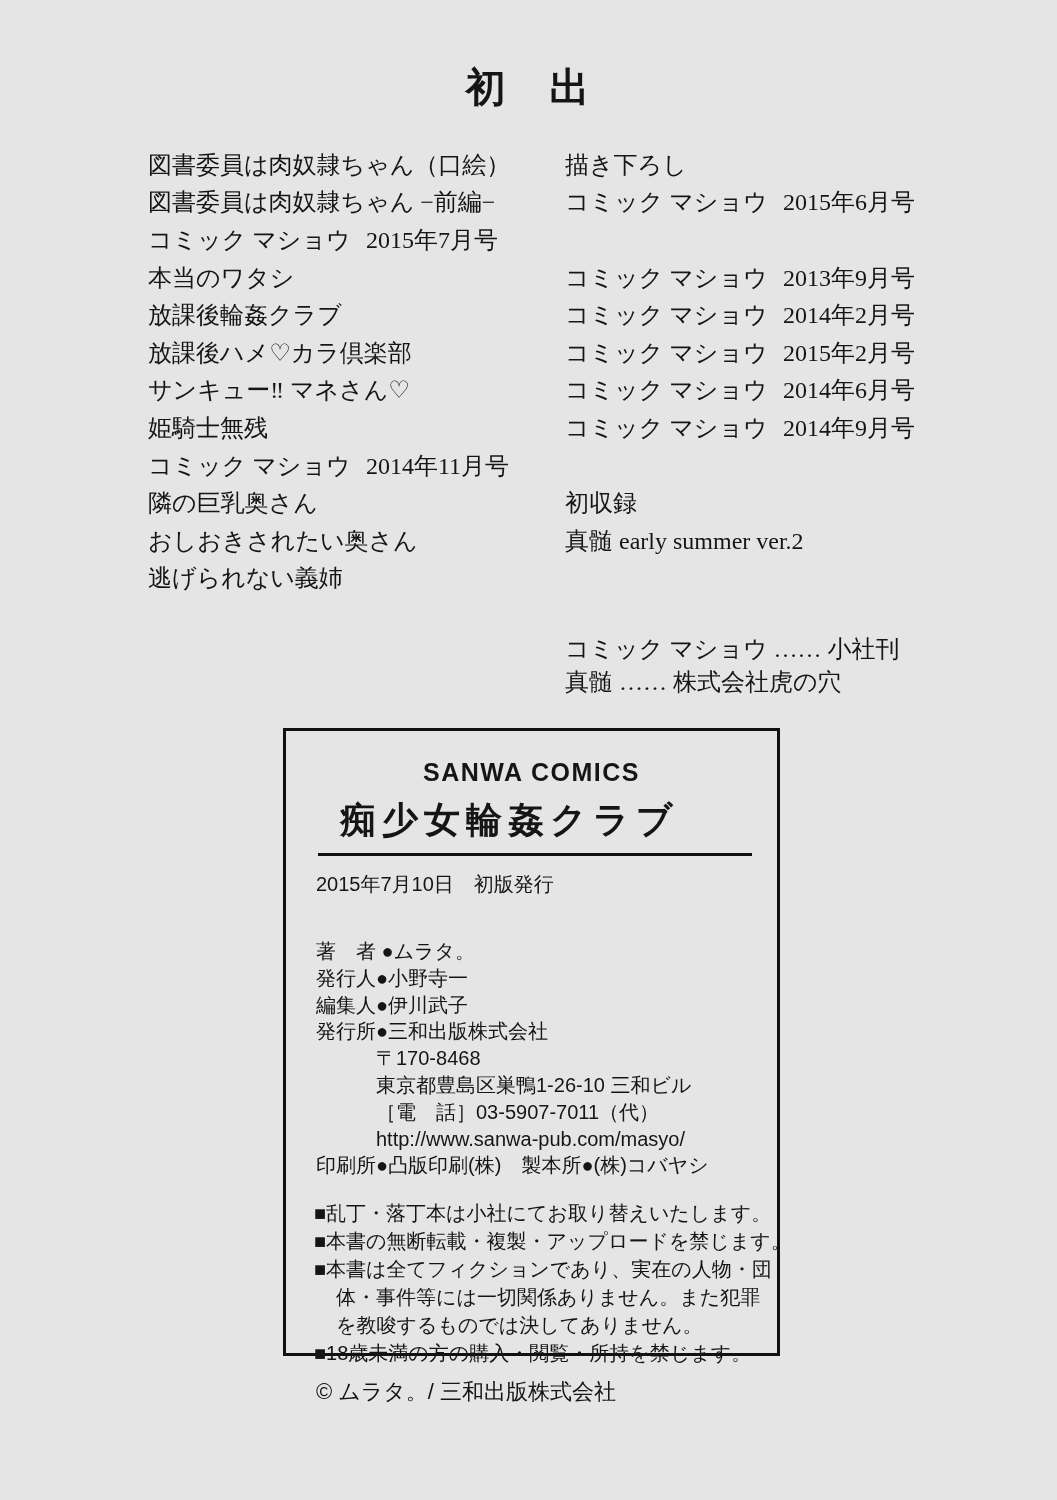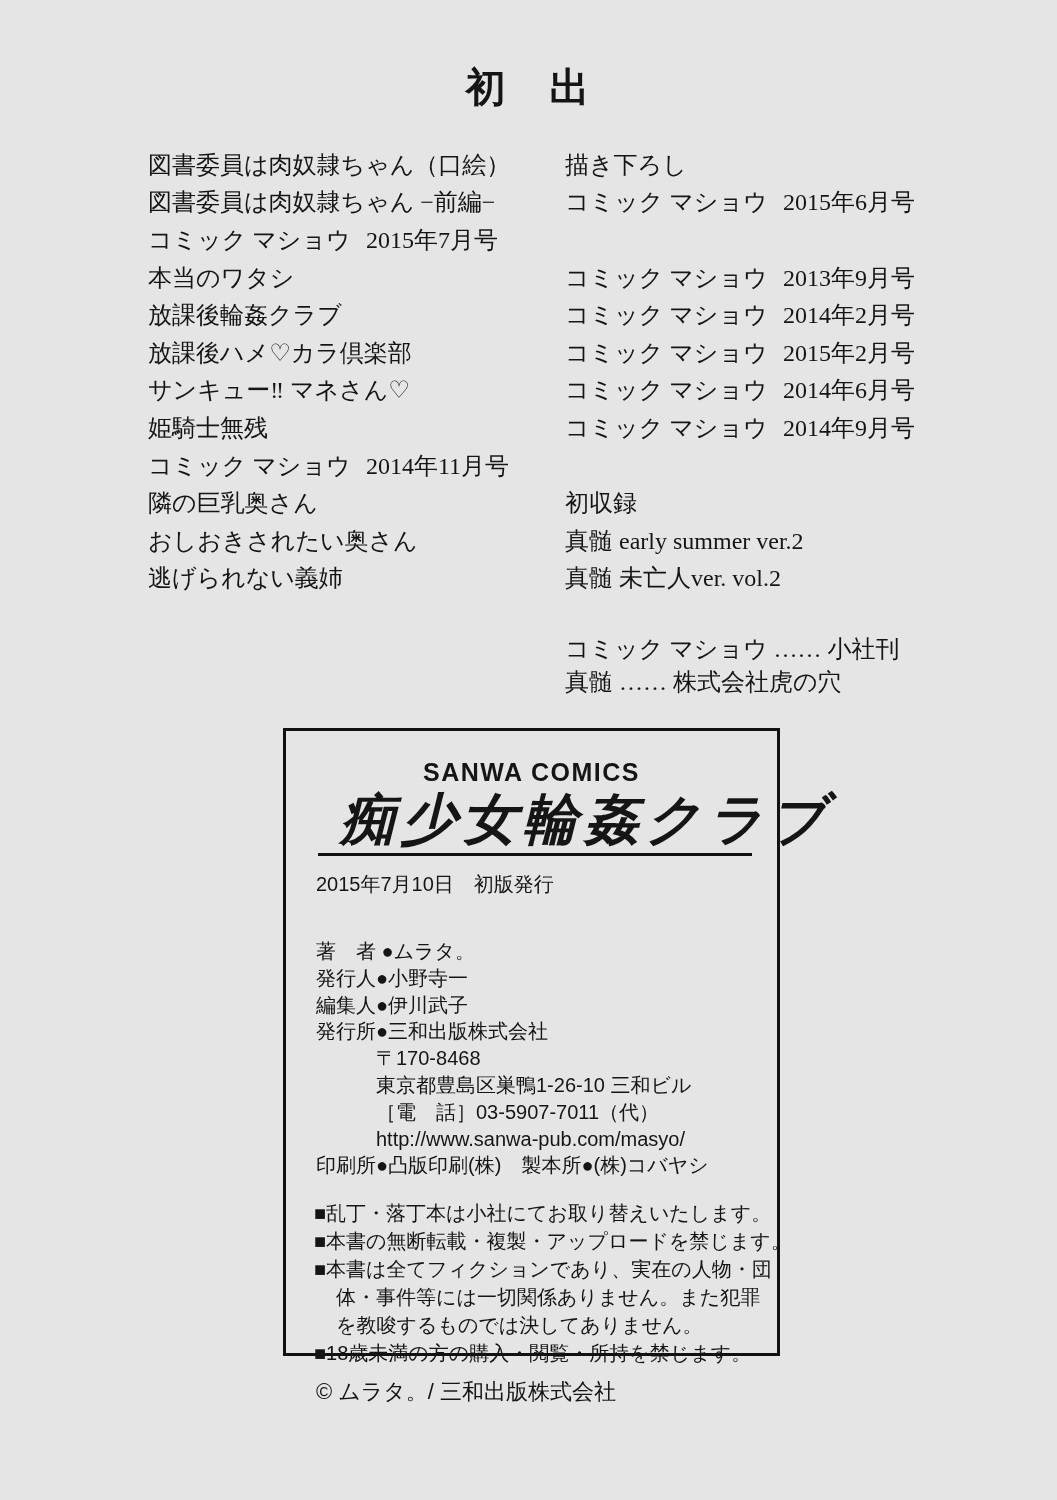--- a/index.html
+++ b/index.html
@@ -67,27 +67,26 @@
     font-weight: 700;
     letter-spacing: 1.5px;
   }
   .book-title-wrap {
     margin: 10px 25px 0 32px;
     border-bottom: 3px solid #111;
     padding-bottom: 10px;
   }
   .book-title {
     margin-left: 22px;
-    font-size: 55px;
+    font-size: 36px;
     line-height: 46px;
     font-weight: 700;
     letter-spacing: 6px;
     white-space: nowrap;
     font-family: "Liberation Serif", "DejaVu Serif", serif;
-    font-style: italic;
   }
   .edition-date {
     margin: 16px 0 0 30px;
     font-size: 20px;
     line-height: 24px;
   }
   .credits {
     margin: 42px 0 0 30px;
     font-size: 20px;
     line-height: 26.8px;
@@ -183,23 +182,20 @@
         </span>
       </div>
       <div class="pub-row">
         <span class="work-title">おしおきされたい奥さん</span>
         <span class="pub-info">
           <span class="pub-name">真髄 early summer ver.2</span>
         </span>
       </div>
       <div class="pub-row">
         <span class="work-title">逃げられない義姉</span>
-        <span class="pub-info">
-          <span class="pub-name">真髄 未亡人ver. vol.2</span>
-        </span>
       </div>
     </div>
 
   <div class="pub-footnotes">
       <div class="footnote-line">コミック マショウ …… 小社刊</div>
       <div class="footnote-line">真髄 …… 株式会社虎の穴</div>
     </div>
 
   <div class="colophon">
     <div class="imprint">SANWA COMICS</div>

